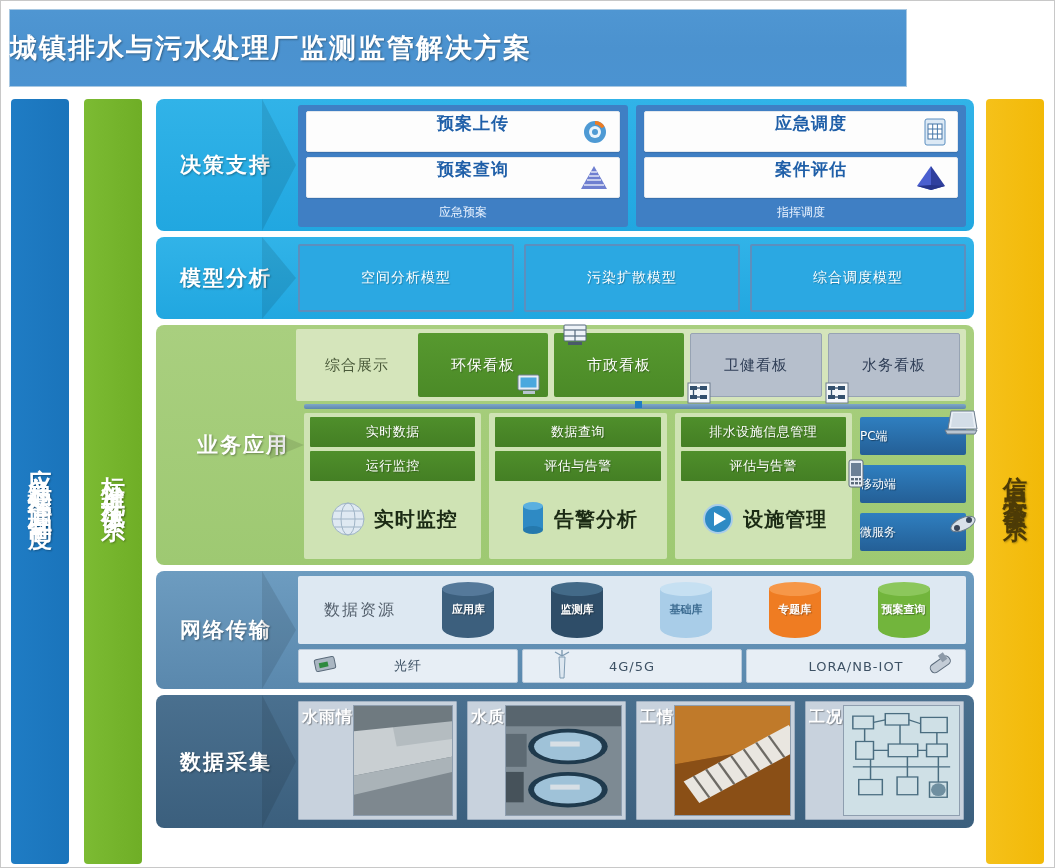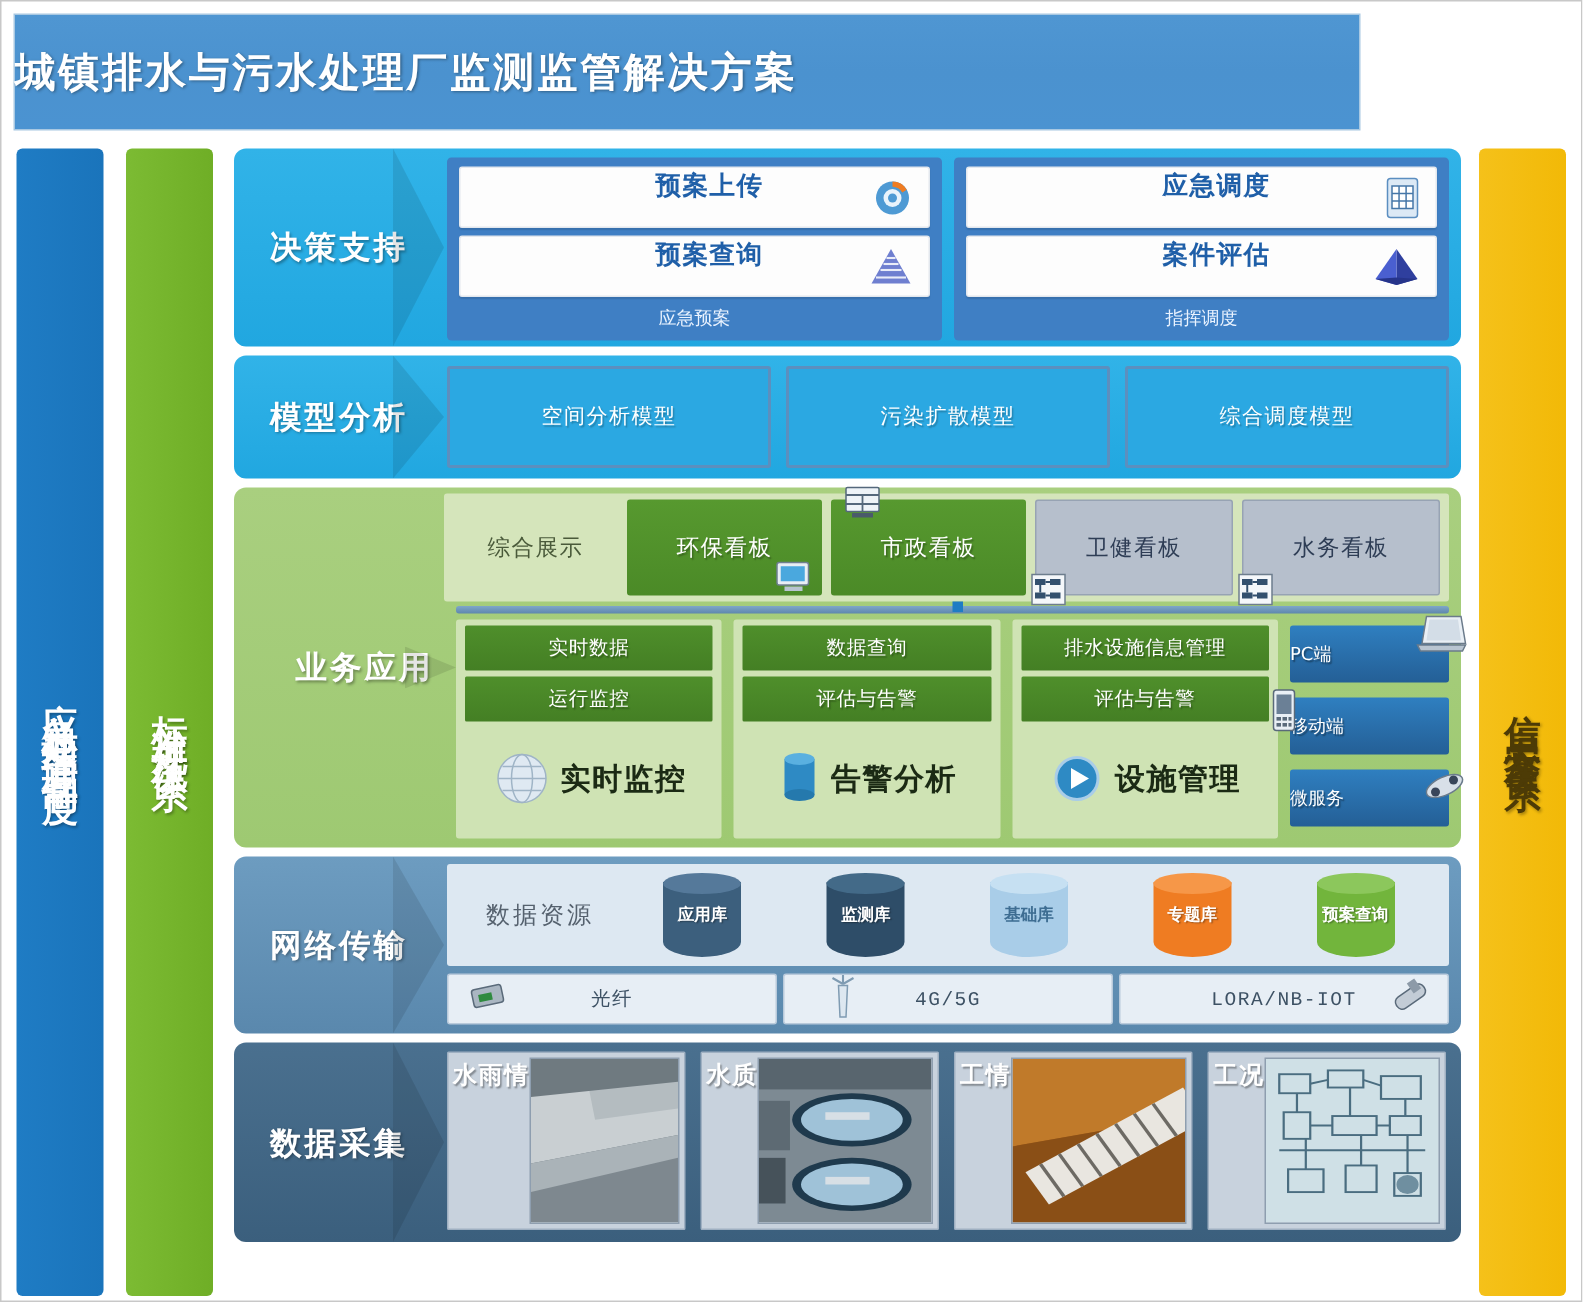--- a/index.html
+++ b/index.html
@@ -150,21 +150,21 @@
   .net-res-label { flex: 0 0 104px; text-align: center; font-size: 16px; color: #55616e; letter-spacing: 2px; }
   .cyl-wrap { flex: 1; display: flex; align-items: center; justify-content: center; }
   .cyl { position: relative; width: 52px; height: 56px; display: flex;
          align-items: center; justify-content: center; }
   .cyl-body { position: absolute; inset: 6px 0 0 0; border-radius: 0 0 26px 26px / 0 0 10px 10px; }
   .cyl-top { position: absolute; left: 0; top: 0; width: 52px; height: 14px;
              border-radius: 50%; }
   .cyl-text { position: relative; z-index: 2; font-size: 11px; color: #ffffff;
               text-align: center; line-height: 1.15; font-weight: bold;
               text-shadow: 1px 1px 1px rgba(0,0,0,.35); }
-  .net-links { flex: 0 0 34px; display: flex; gap: 4px; font-family: Liberation Mono, monospace; }
+  .net-links { flex: 0 0 34px; display: flex; gap: 4px; }
   .net-link { flex: 1; background: #e7eef5; border: 1px solid #b9cadb; border-radius: 2px;
               display: flex; align-items: center; justify-content: center; position: relative;
               font-size: 13px; color: #3d5164; letter-spacing: 1px; }
 
   
   #layer-data { height: 133px; background: linear-gradient(180deg,#4a708f,#3b5f7d); margin-bottom: 0; }
   .data-body { flex: 1; display: flex; gap: 10px; padding: 6px 10px 8px 2px; }
   .data-card { flex: 1; background: #c8d2dd; border: 1px solid #9fb0c2; border-radius: 1px;
                display: flex; flex-direction: row; padding: 3px; }
   .data-card-title { text-align: center; font-size: 16px; font-weight: bold; color: #ffffff;

